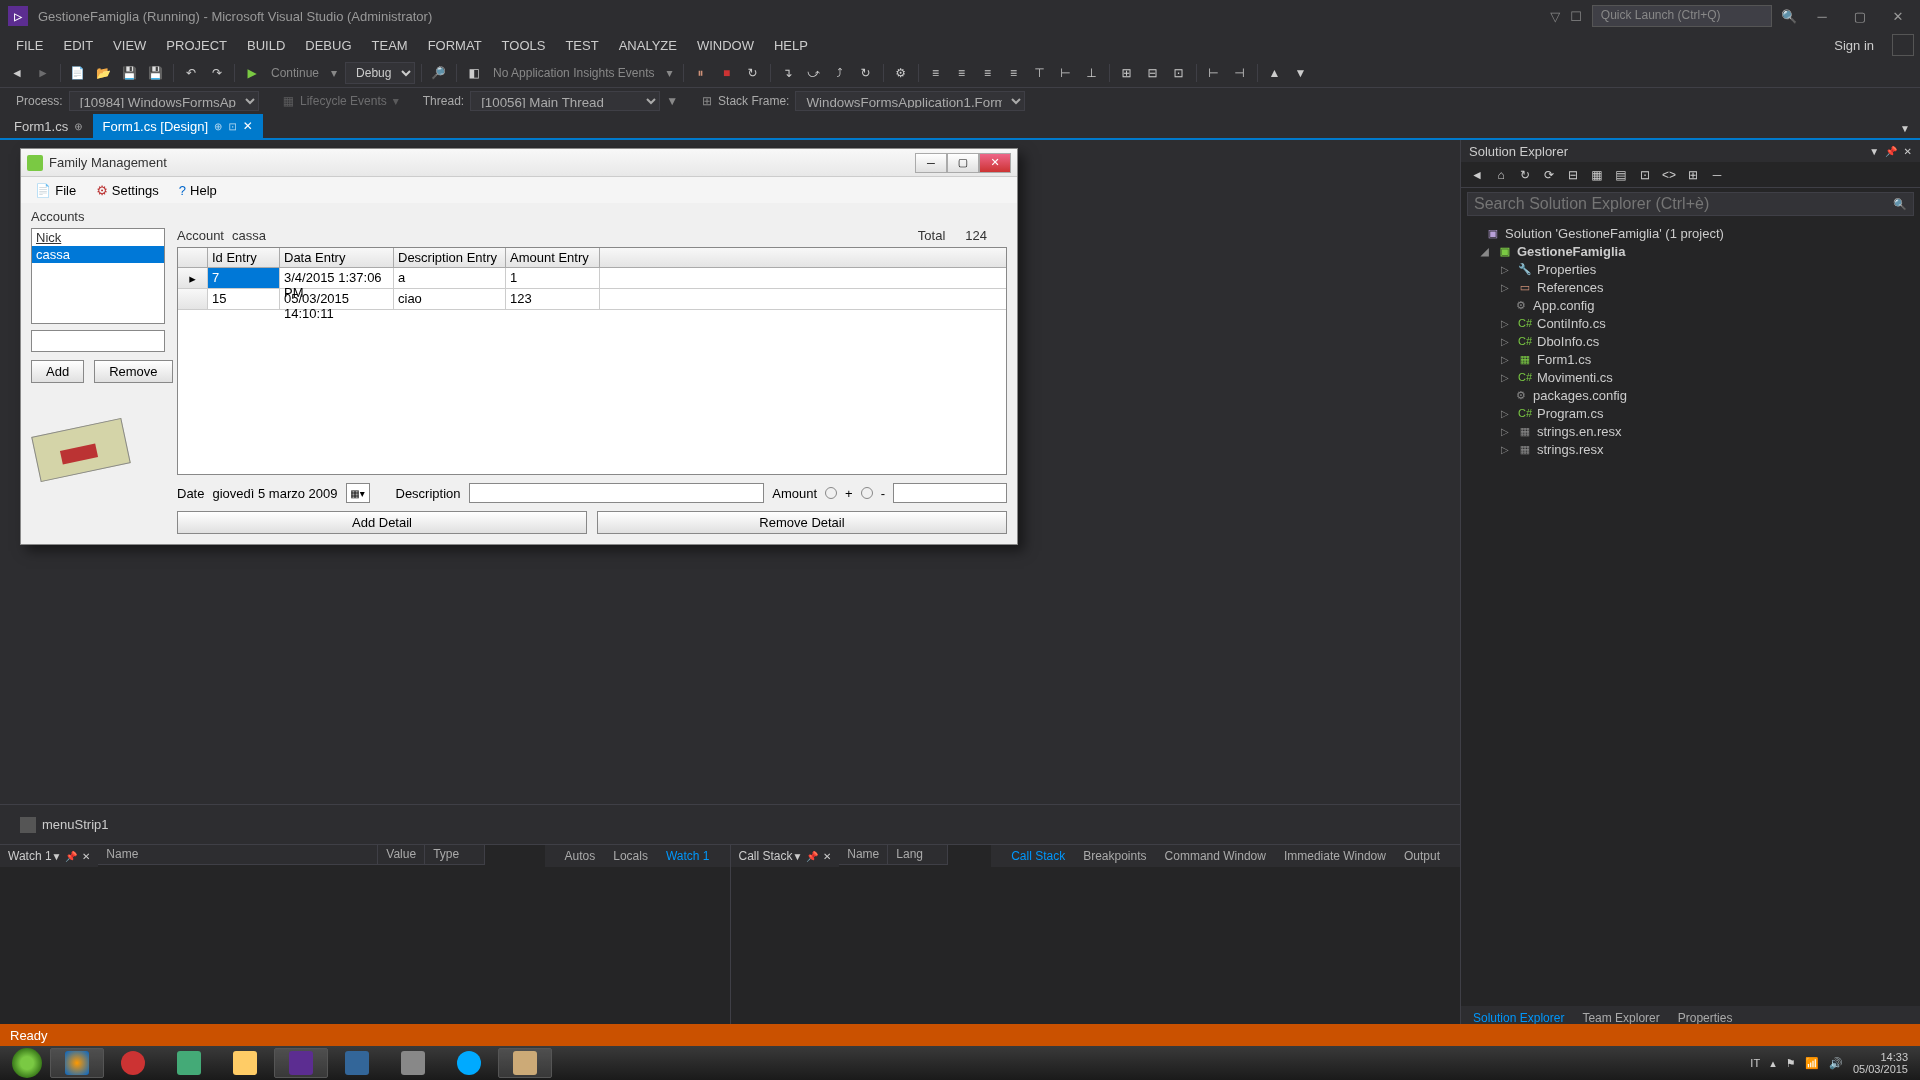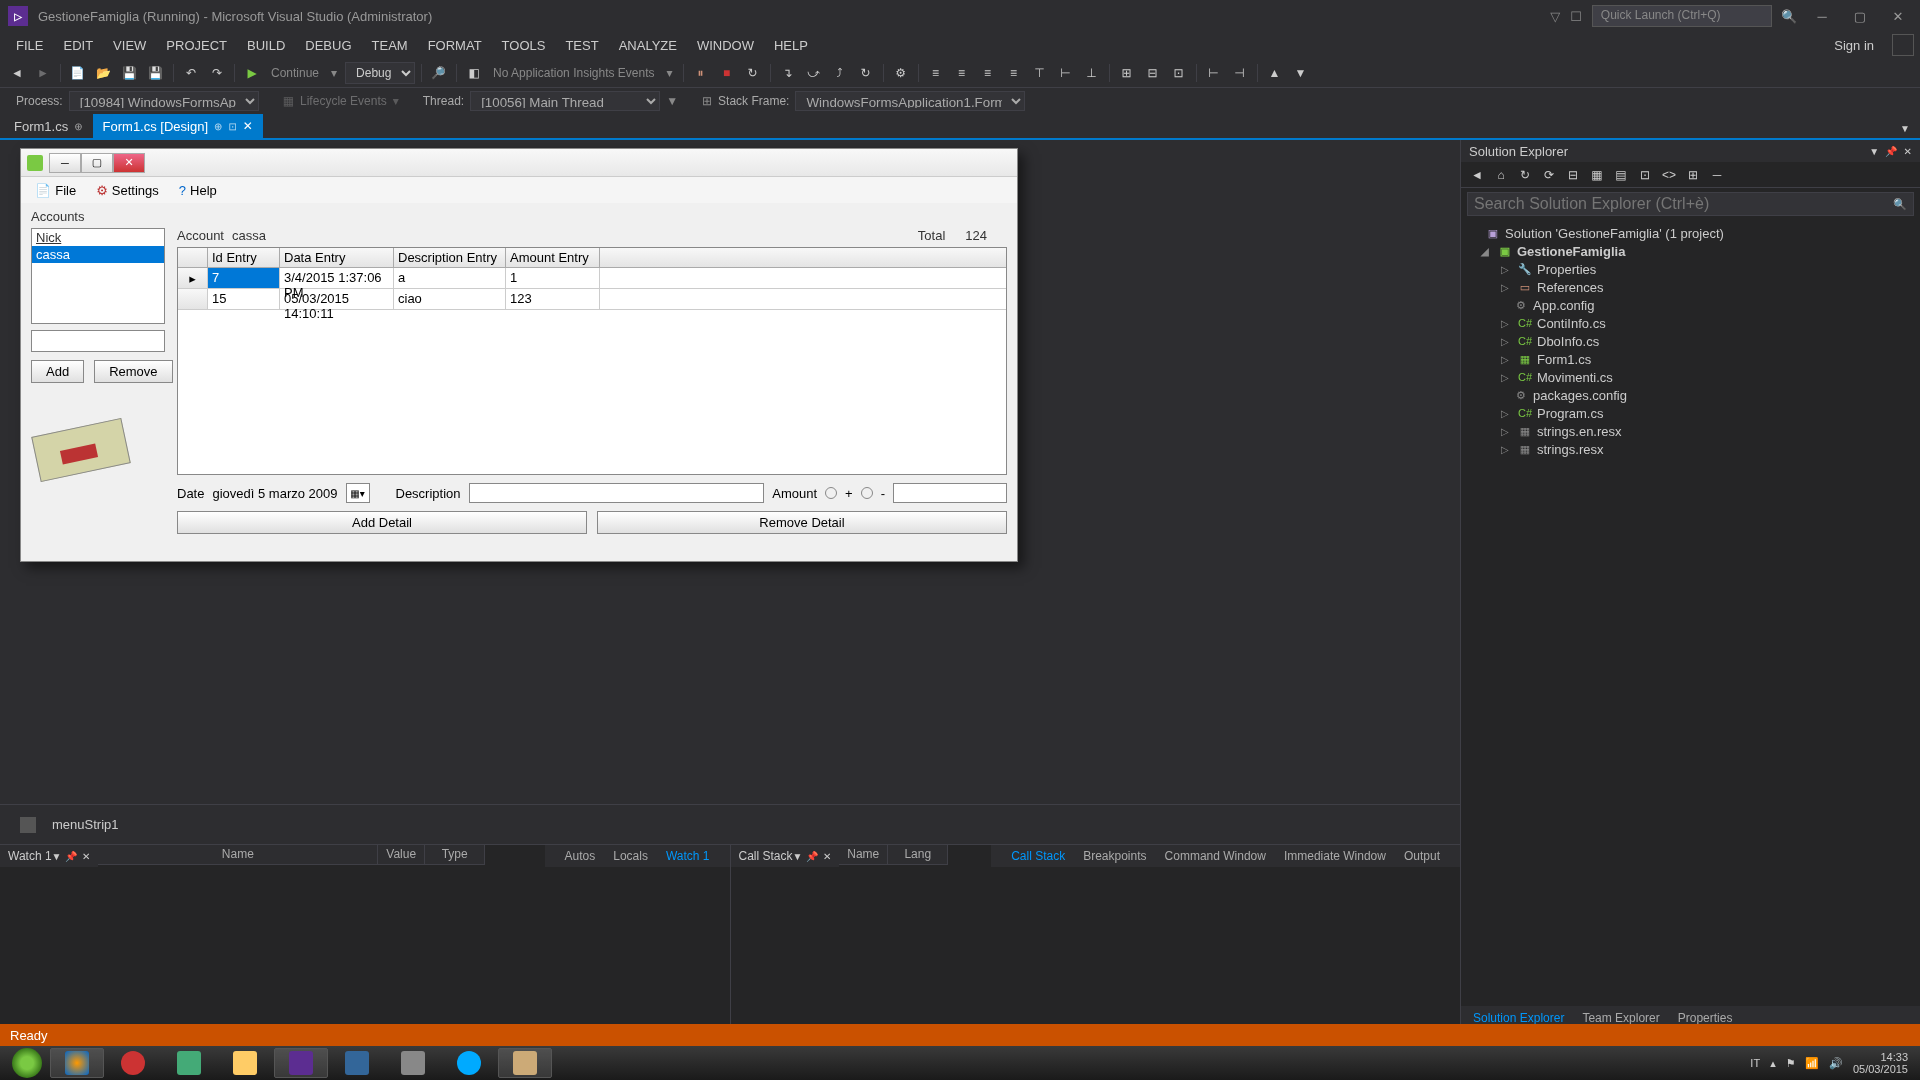--- a/index.html
+++ b/index.html
@@ -52,21 +52,21 @@
 .wf-titlebar { height:28px; background:linear-gradient(#f8f8f8,#e8e8e8); display:flex; align-items:center; padding:0 6px; border-bottom:1px solid #ccc; }
 .wf-icon { width:16px; height:16px; margin-right:6px; background:#7ac943; border-radius:2px; }
 .wf-title { font-size:13px; color:#333; flex:1; }
 .wf-btns { display:flex; gap:0; }
 .wf-btn { width:32px; height:20px; display:flex; align-items:center; justify-content:center; border:1px solid #aaa; background:linear-gradient(#fff,#e0e0e0); font-size:11px; }
 .wf-btn.close { background:linear-gradient(#e68,#c33); color:#fff; }
 
 .wf-menu { height:26px; background:#f5f5f5; display:flex; align-items:center; padding:0 4px; font-size:13px; }
 .wf-menu-item { padding:3px 10px; display:flex; align-items:center; gap:4px; cursor:pointer; }
 
-.wf-body { padding:6px 10px 27px; background:#f0f0f0; }
+.wf-body { padding:6px 10px 10px; background:#f0f0f0; }
 .wf-accounts-lbl { font-size:13px; color:#333; margin-bottom:4px; }
 .wf-row { display:flex; gap:12px; }
 .wf-left { width:134px; }
 .wf-right { flex:1; }
 
 .wf-listbox { width:134px; height:96px; background:#fff; border:1px solid #888; font-size:13px; }
 .wf-list-item { padding:1px 4px; }
 .wf-list-item.header { color:#333;text-decoration:underline; }
 .wf-list-item.selected { background:#0078d7; color:#fff; }
 .wf-textbox { width:134px; height:22px; background:#fff; border:1px solid #888; margin-top:6px; }
@@ -100,30 +100,30 @@
 .wf-date-txt { border:none; background:transparent; }
 .wf-dtp { width:24px; height:20px; background:#fff; border:1px solid #888; display:flex; align-items:center; justify-content:center; font-size:10px; }
 .wf-desc-input { flex:1; height:20px; background:#fff; border:1px solid #888; }
 .wf-radio { width:12px; height:12px; border:1px solid #888; border-radius:50%; }
 .wf-amt-input { width:114px; height:20px; background:#fff; border:1px solid #888; }
 
 .wf-bottom-btns { display:flex; gap:10px; margin-top:8px; }
 
 
 .comp-tray { height:40px; background:#2d2d30; border-top:1px solid #3f3f46; display:flex; align-items:center; padding:0 20px; margin-top:auto; }
-.tray-item { display:flex; align-items:center; gap:16px; color:#ccc; font-size:13px; }
+.tray-item { display:flex; align-items:center; gap:6px; color:#ccc; font-size:13px; }
 .tray-icon { width:16px; height:16px; background:#555; }
 
 
 .bottom-panels { height:186px; display:flex; border-top:1px solid #3f3f46; }
 .panel { flex:1; display:flex; flex-direction:row; background:#252526; border-right:1px solid #3f3f46; }
 .panel-head { height:22px; background:#2d2d30; display:flex; align-items:center; padding:0 8px; color:#ccc; font-size:12px; }
 .panel-head .ctrls { margin-left:auto; display:flex; gap:4px; font-size:10px; }
 .panel-cols { height:20px; display:flex; background:#2d2d30; color:#aaa; font-size:12px; border-bottom:1px solid #3f3f46; }
-.panel-cols .col { padding:2px 8px; border-right:1px solid #3f3f46;text-align:center; }
+.panel-cols .col { padding:2px 8px; border-right:1px solid #3f3f46; }
 .panel-body { flex:1; background:#252526; }
 .panel-tabs { height:22px; display:flex; align-items:center; gap:2px; padding:0 12px; background:#2d2d30; }
 .ptab { padding:2px 8px; font-size:12px; color:#aaa; cursor:pointer; }
 .ptab.active { color:#0097fb; }
 
 
 .sol-explorer { width:460px; background:#252526; border-left:1px solid #3f3f46; display:flex; flex-direction:column; }
 .sol-head { height:22px; background:#2d2d30; display:flex; align-items:center; padding:0 8px; color:#ccc; font-size:13px; }
 .sol-head .ctrls { margin-left:auto; display:flex; gap:6px; font-size:10px; }
 .sol-toolbar { height:26px; display:flex; align-items:center; gap:4px; padding:0 6px; border-bottom:1px solid #3f3f46; }
@@ -274,20 +274,21 @@
   <div class="drop">▼</div>
 </div>
 
 <div class="main-area">
   <div class="design-surface">
     <div class="canvas-area">
 
       <div class="winform">
         <div class="wf-titlebar">
           <div class="wf-icon"></div>
+          <div class="wf-title">Family Management</div>
           <div class="wf-btns">
             <div class="wf-btn">─</div>
             <div class="wf-btn">▢</div>
             <div class="wf-btn close">✕</div>
           </div>
         </div>
         <div class="wf-menu">
           <div class="wf-menu-item">
             <span style="color:#888">📄</span>
             <span>File</span>

